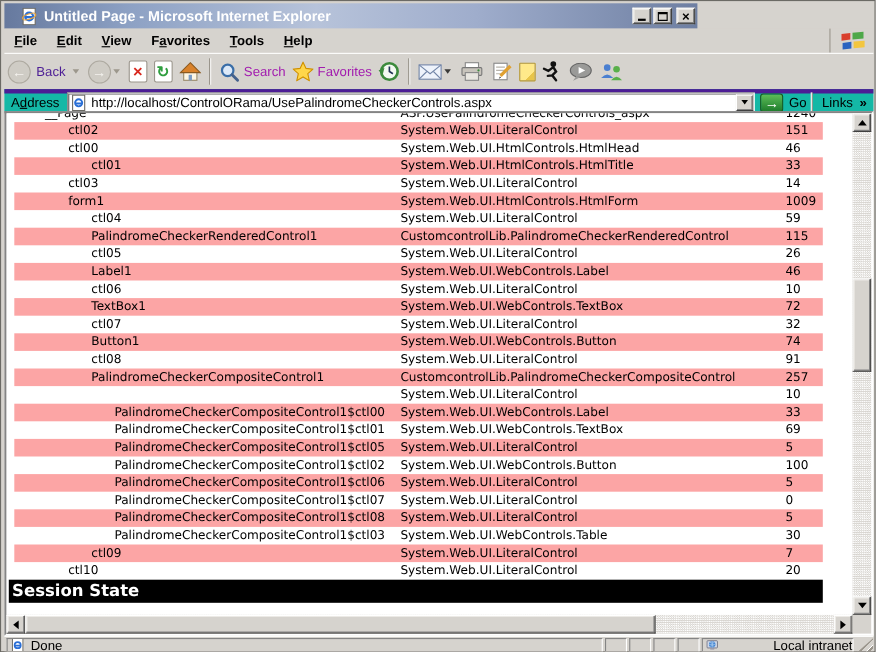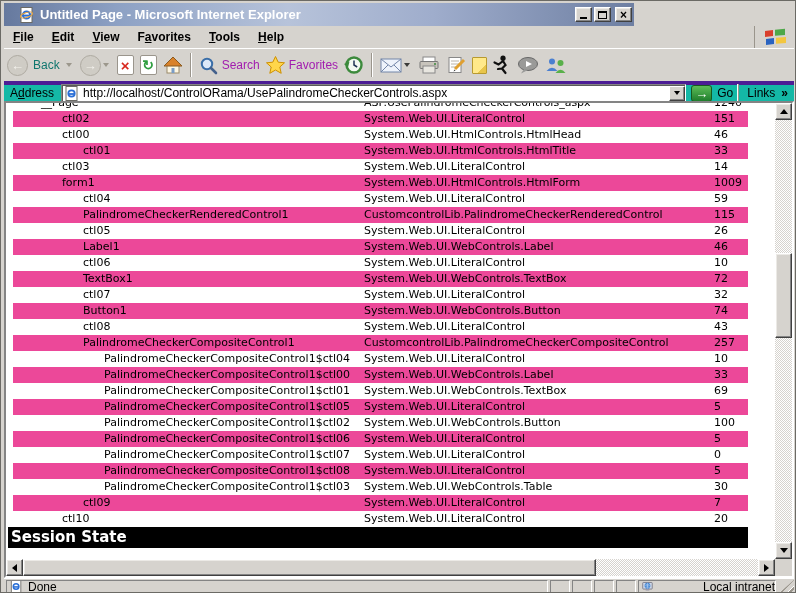--- a/index.html
+++ b/index.html
@@ -26,21 +26,21 @@
   .logo-box{margin-left:auto;width:40px;height:22px;border-left:1px solid #9a958c;
     display:flex;align-items:center;justify-content:center;background:#d6d3ce;}
 
   
   .toolbar{position:absolute;left:3px;top:47px;width:790px;height:33px;background:#d6d3ce;
     border-top:1px solid #fff;display:flex;align-items:center;font-size:12px;}
   .tbtn{display:flex;align-items:center;padding:0 3px;height:28px;white-space:nowrap;}
   .sep{width:2px;height:24px;border-left:1px solid #9a958c;border-right:1px solid #fff;margin:0 4px;}
   .navcircle{width:21px;height:21px;border-radius:50%;background:#cfccc5;border:1px solid #aeaaa1;
     color:#f4f2ee;display:flex;align-items:center;justify-content:center;font-size:13px;font-weight:bold;}
-  .dim-label{color:#0f766e;margin:0 4px 0 5px;}
+  .dim-label{color:#4c1d95;margin:0 4px 0 5px;}
   .caret{width:0;height:0;border-left:3px solid transparent;border-right:3px solid transparent;
     border-top:4px solid #9c978c;margin:0 2px;}
   .caret.dark{border-top-color:#3a3a38;}
   .doc{width:17px;height:20px;background:#fff;border:1px solid #9a958c;border-radius:2px;
     display:flex;align-items:center;justify-content:center;}
   .x-red{color:#d8281e;font-weight:bold;font-size:15px;line-height:1;}
   .r-green{color:#2f9e3f;font-weight:bold;font-size:14px;line-height:1;}
   .tool-label{margin-left:4px;color:#a21caf;}
   .note-icon{width:15px;height:17px;background:linear-gradient(135deg,#ffe98a 70%,#e8c54a 70%);
     border:1px solid #b89a30;border-radius:1px;}
@@ -63,21 +63,21 @@
   .links-wrap{display:flex;align-items:center;padding:0 6px 0 8px;border-left:1px solid #9a958c;
     box-shadow:-1px 0 0 #fff;height:18px;}
   .chev{font-weight:bold;margin-left:6px;}
 
   
   .content{position:absolute;left:3px;top:100px;width:790px;height:477px;background:#fff;
     border:2px solid;border-color:#848484 #fff #fff #848484;}
   .page{position:absolute;left:0;top:0;width:769px;height:456px;overflow:hidden;background:#fff;}
   .ttable{position:absolute;left:7px;top:-8px;width:735px;font-family:"DejaVu Sans",sans-serif;font-size:11px;color:#000;}
   .trow{position:relative;height:16px;line-height:16px;white-space:nowrap;}
-  .trow.alt{background:#ec4899;}
+  .trow.alt{background:#fca5a5;}
   .tname{position:absolute;left:0;right:384px;top:0;overflow:hidden;}
   .ttype{position:absolute;left:351px;top:0;}
   .tsize{position:absolute;left:701px;top:0;}
   .session{margin-left:-5px;width:740px;height:21px;background:#000;color:#fff;font-weight:bold;
     font-size:15px;line-height:21px;padding-left:3px;}
 
   
   .track{background-image:conic-gradient(#fff 25%,#d6d3ce 0 50%,#fff 0 75%,#d6d3ce 0);background-size:2px 2px;}
   .vscroll{position:absolute;top:0;right:0;width:17px;height:456px;}
   .hscroll{position:absolute;left:0;bottom:0;width:769px;height:17px;}
@@ -338,29 +338,28 @@
             <span class="tsize">32</span>
           </div>
           <div class="trow alt">
             <span class="tname" style="padding-left: 70px;">Button1</span>
             <span class="ttype">System.Web.UI.WebControls.Button</span>
             <span class="tsize">74</span>
           </div>
           <div class="trow">
             <span class="tname" style="padding-left: 70px;">ctl08</span>
             <span class="ttype">System.Web.UI.LiteralControl</span>
-            <span class="tsize">43</span>
+            <span class="tsize">91</span>
           </div>
           <div class="trow alt">
             <span class="tname" style="padding-left: 70px;">PalindromeCheckerCompositeControl1</span>
             <span class="ttype">CustomcontrolLib.PalindromeCheckerCompositeControl</span>
             <span class="tsize">257</span>
           </div>
           <div class="trow">
-            <span class="tname" style="padding-left: 91px;">PalindromeCheckerCompositeControl1$ctl04</span>
             <span class="ttype">System.Web.UI.LiteralControl</span>
             <span class="tsize">10</span>
           </div>
           <div class="trow alt">
             <span class="tname" style="padding-left: 91px;">PalindromeCheckerCompositeControl1$ctl00</span>
             <span class="ttype">System.Web.UI.WebControls.Label</span>
             <span class="tsize">33</span>
           </div>
           <div class="trow">
             <span class="tname" style="padding-left: 91px;">PalindromeCheckerCompositeControl1$ctl01</span>

